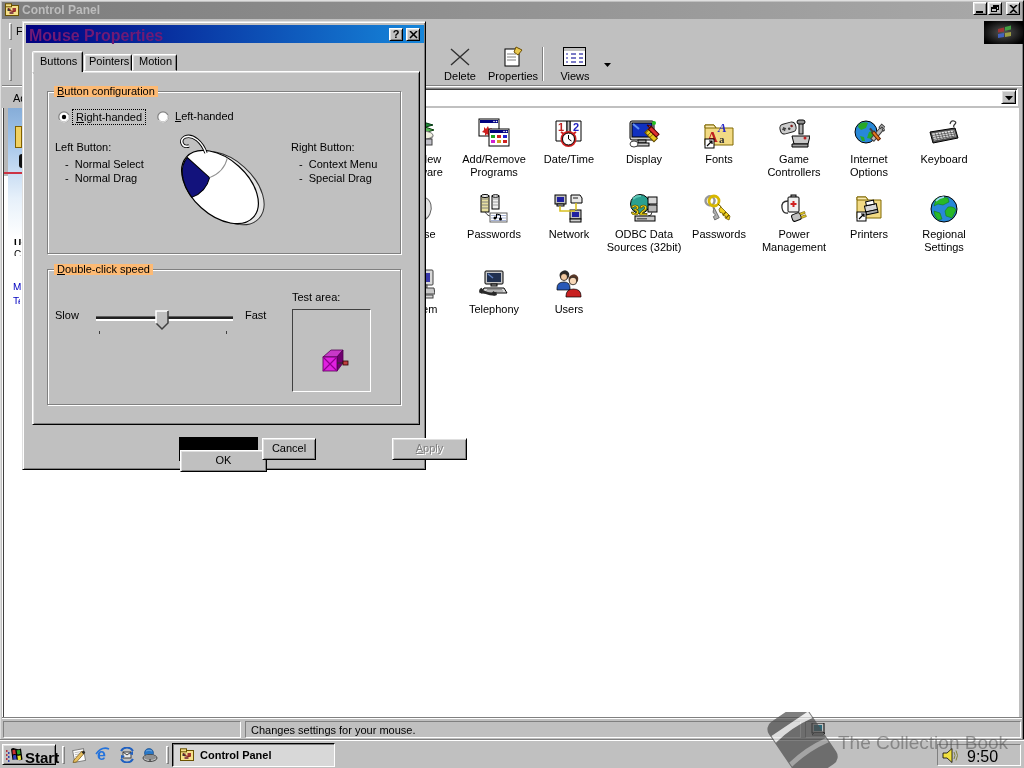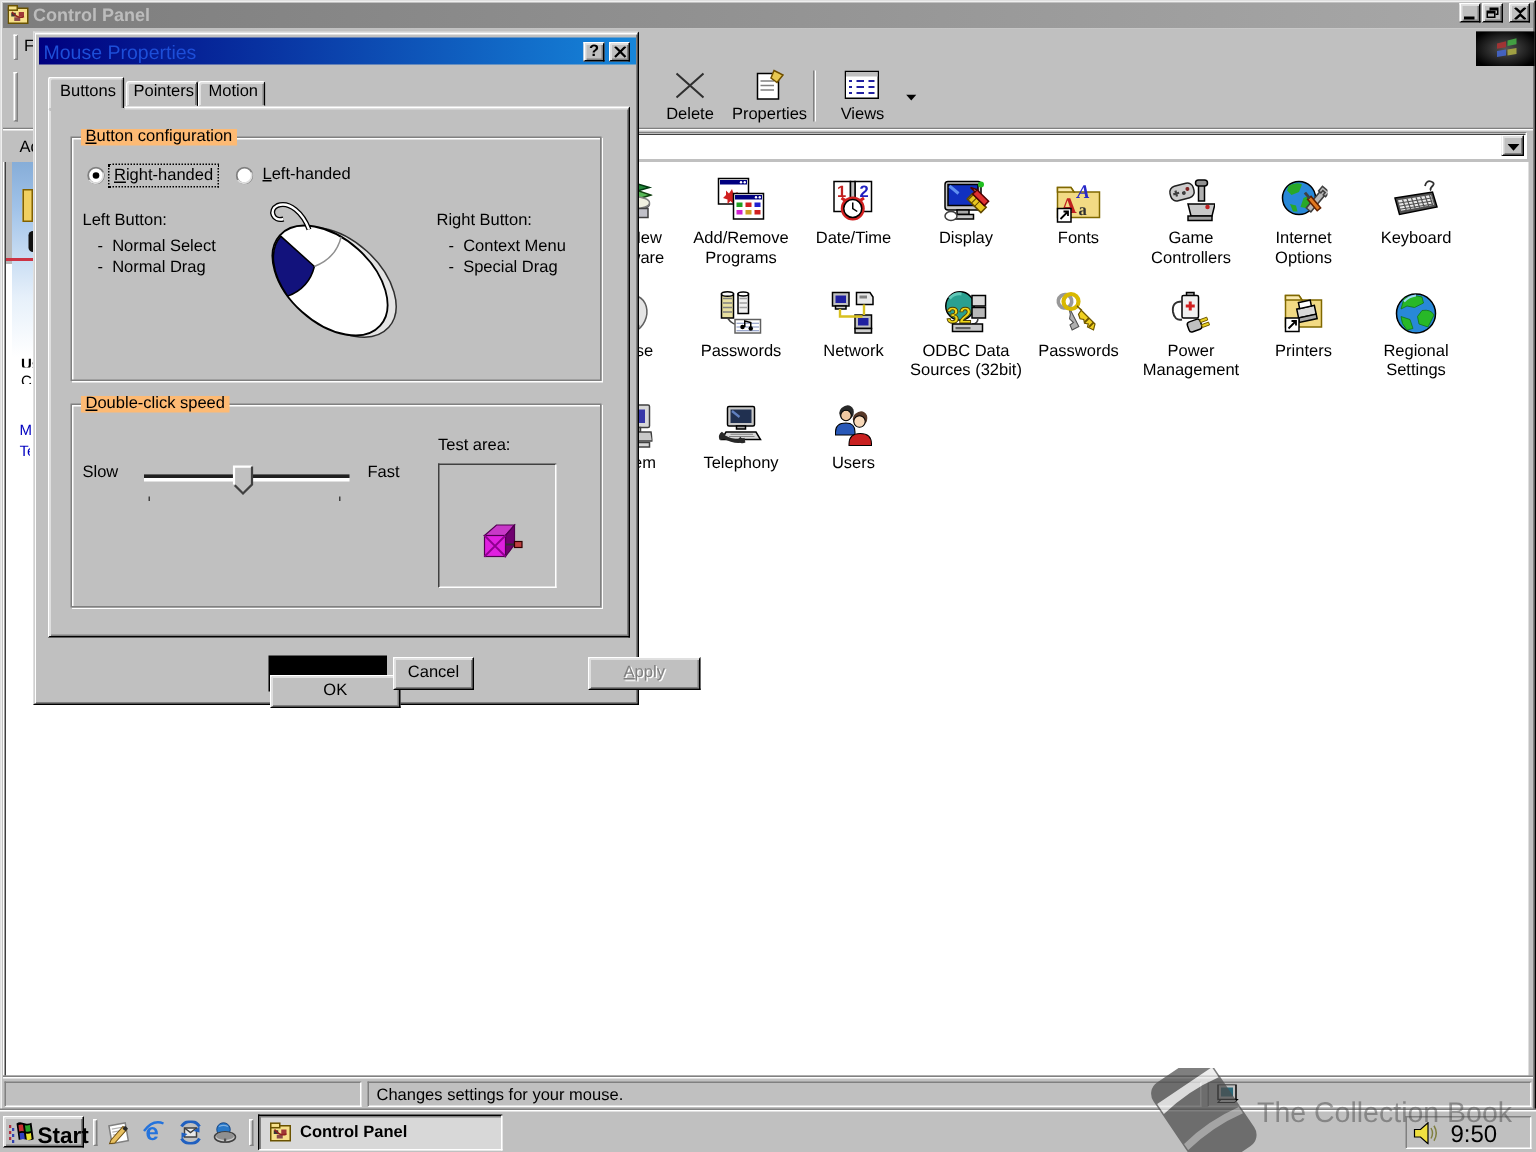--- a/index.html
+++ b/index.html
@@ -496,21 +496,21 @@
 <svg class="a" style="left:4px;top:3px;" width="16" height="15" viewBox="0 0 16 15">
       <path d="M1,5 h4 l5,-4.5 v14 l-5,-4.5 h-4 z" fill="#f0e040" stroke="#000" stroke-width="0.8"></path>
       <path d="M12,4 q2,3.5 0,7 M14,2.5 q3,5 0,10" stroke="#808040" stroke-width="1" fill="none"></path>
     </svg>
 <div class="a" style="left:29px;top:3px;font-size:16px;">9:50 AM</div>
 </div>
 
 <div class="a raised" style="left:22px;top:21px;width:404px;height:449px;z-index:20;">
 
   <div class="a" style="left:3px;top:3px;width:398px;height:18px;background:linear-gradient(90deg,#00007f,#1686da);"></div>
-  <div class="a" style="left:6px;top:5px;font-size:13px;font-weight:normal;color:#1d4ed8;">Mouse Properties</div>
+  <div class="a" style="left:6px;top:5px;font-size:16px;font-weight:bold;color:#701a75;">Mouse Properties</div>
   <div class="a btn" style="left:366px;top:6px;width:14px;height:13px;">
       <div class="a" style="left:0;top:-1px;width:12px;font-weight:bold;font-size:11px;text-align:center;">?</div>
     </div>
   <div class="a btn" style="left:383px;top:6px;width:14px;height:13px;">
       <svg class="a" style="left:2px;top:2px;" width="9" height="8" viewBox="0 0 9 8">
         <path d="M1,0 L8,7 M8,0 L1,7" stroke="#000" stroke-width="1.5"></path>
       </svg>
     </div>
 
   <div class="a" style="left:9px;top:29px;width:51px;height:22px;background:#c0c0c0;border:1px solid;border-color:#fff #000 transparent #fff;border-radius:2px 2px 0 0;box-shadow:inset 1px 1px 0 #dfdfdf,inset -1px 0 0 #808080;z-index:3;"></div>

